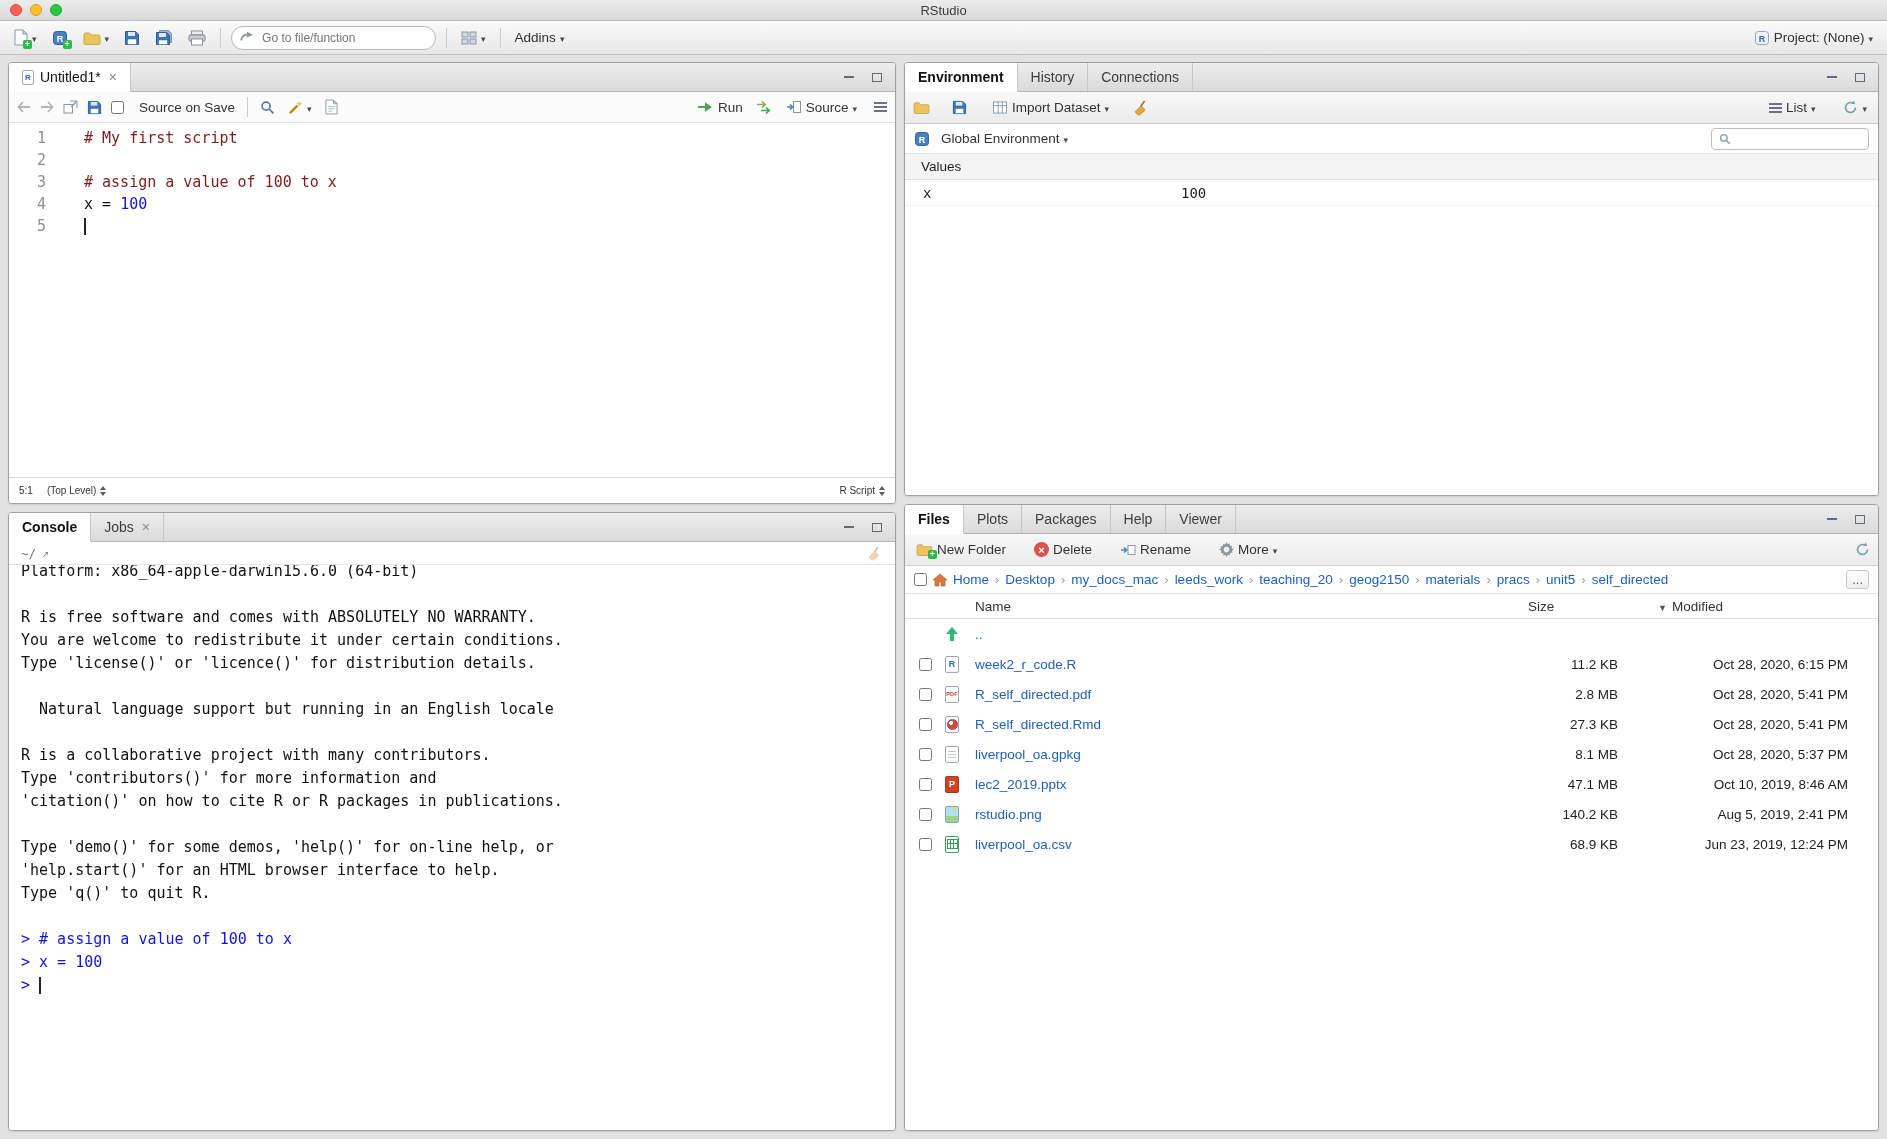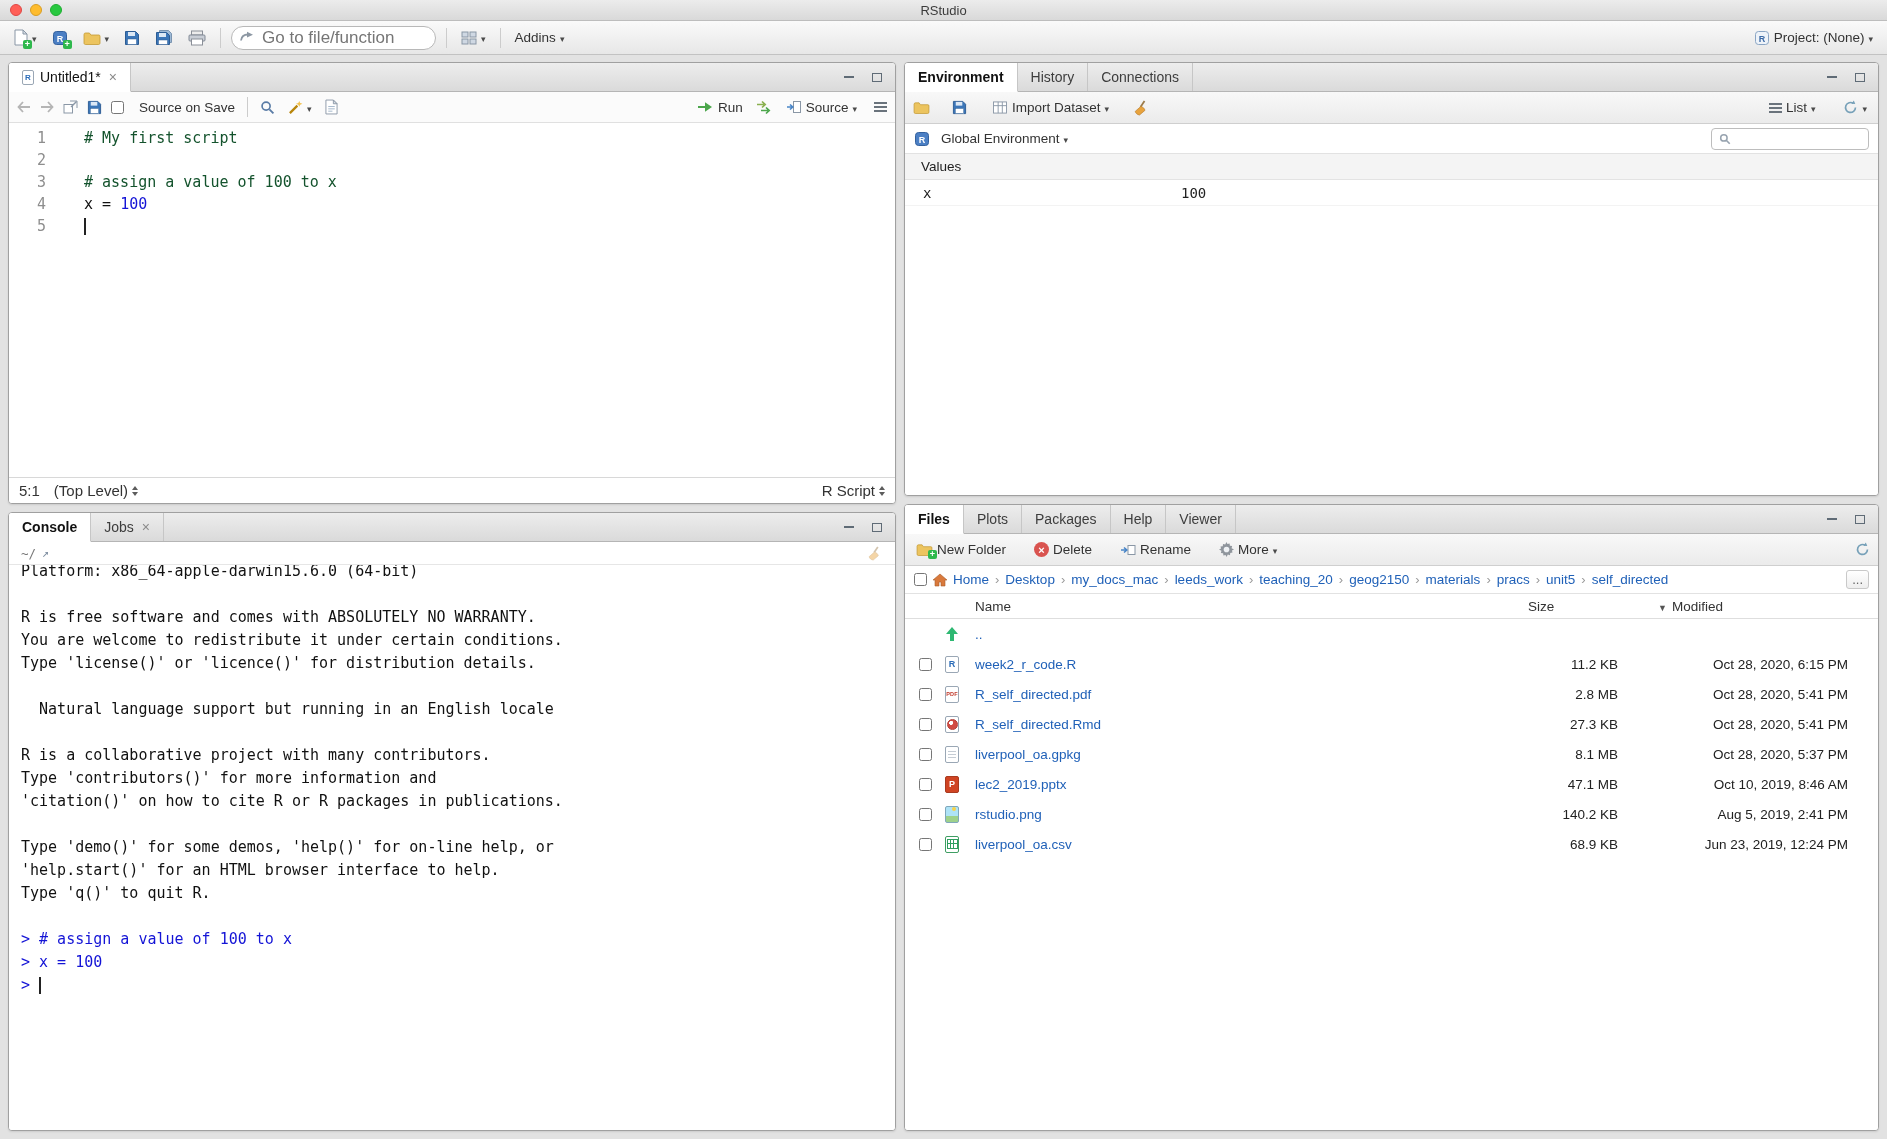--- a/index.html
+++ b/index.html
@@ -18,21 +18,21 @@
 
 .toolbar{height:34px;background:linear-gradient(#fafafa,#e7e7e7);border-bottom:1px solid #c2c2c2;display:flex;align-items:center;padding:0 10px;gap:7px}
 .tbtn{display:flex;align-items:center;gap:4px;padding:2px 4px;border-radius:3px;color:#333;font-size:13.5px;white-space:nowrap}
 .icwrap{position:relative;display:inline-flex;align-items:center;justify-content:center}
 .plus-badge{position:absolute;right:-4px;bottom:-3px;width:9px;height:9px;background:#2eb84c;border-radius:2px;color:#fff;font-size:9px;line-height:8px;text-align:center;font-weight:bold}
 .plus-badge::after{content:"+"}
 .caret{display:inline-block}
 .caret::after{content:"▾";font-size:9px;color:#4a4a4a}
 .sep{width:1px;height:20px;background:#cccccc;margin:0 3px}
 .goto{position:relative}
-.goto input{width:205px;height:24px;border:1px solid #b8b8b8;border-radius:12px;background:#fff;padding:0 10px 0 30px;font-size:17px;color:#333;outline:none}
+.goto input{width:205px;height:24px;border:1px solid #b8b8b8;border-radius:12px;background:#fff;padding:0 10px 0 30px;font-size:12px;color:#333;outline:none}
 .goto .gicon{position:absolute;left:9px;top:5px}
 .spacer{flex:1}
 
 
 .workspace{display:flex;gap:8px;padding:7px 8px 8px;height:1084px}
 .col{display:flex;flex-direction:column;gap:8px}
 .col.left{width:888px;flex:none}
 .col.right{flex:1;min-width:0}
 .pane{background:#fff;border:1px solid #a0a0a0;border-radius:4px;display:flex;flex-direction:column;overflow:hidden;box-shadow:0 1px 2px rgba(0,0,0,.10)}
 .pane-tabs{display:flex;align-items:stretch;background:linear-gradient(#ededed,#dadada);border-bottom:1px solid #b5b5b5;height:29px;flex:none}
@@ -52,24 +52,24 @@
 
 
 .src-toolbar{height:31px;display:flex;align-items:center;gap:9px;padding:0 8px;background:#fbfbfb;border-bottom:1px solid #e0e0e0;flex:none;font-size:13.5px;color:#333}
 .checkbox-label{display:flex;align-items:center;gap:15px}
 input[type=checkbox]{width:13px;height:13px;margin:0;accent-color:#4a90d9}
 .editor{flex:1;overflow:hidden;padding-top:4px;font-family:"DejaVu Sans Mono","Liberation Mono",monospace;font-size:15px;line-height:22px;background:#fff}
 .code-line{display:flex;height:22px;white-space:pre}
 .ln{width:37px;text-align:right;color:#8e8e8e;flex:none}
 .lt{padding-left:38px}
 .tok-plain{color:#111}
-.tok-comment{color:#14532d}
+.tok-comment{color:#7f1d1d}
 .tok-number{color:#1414d6}
 .cursor{display:inline-block;width:1.5px;height:17px;background:#222;vertical-align:text-bottom}
-.src-status{height:26px;border-top:1px solid #d8d8d8;display:flex;align-items:center;gap:14px;padding:0 10px;font-size:15px;color:#333;background:#fff;flex:none}
+.src-status{height:26px;border-top:1px solid #d8d8d8;display:flex;align-items:center;gap:14px;padding:0 10px;font-size:10px;color:#333;background:#fff;flex:none}
 .ud{display:inline-flex;flex-direction:column;align-items:center;margin-left:4px}
 .ud::before{content:"";border:3px solid transparent;border-bottom:4px solid #5c5c5c;margin-bottom:2px}
 .ud::after{content:"";border:3px solid transparent;border-top:4px solid #5c5c5c}
 .status-item{display:flex;align-items:center}
 .status-right{margin-left:auto;display:flex;align-items:center}
 
 
 .console-path{height:23px;display:flex;align-items:center;padding:0 12px;font-size:12.5px;color:#777;border-bottom:1px solid #e6e6e6;background:#fff;flex:none;font-family:"DejaVu Sans Mono","Liberation Mono",monospace}
 .path-arrow{color:#7d8da0;font-size:12px;margin-left:6px}
 .path-arrow::after{content:"↗"}

